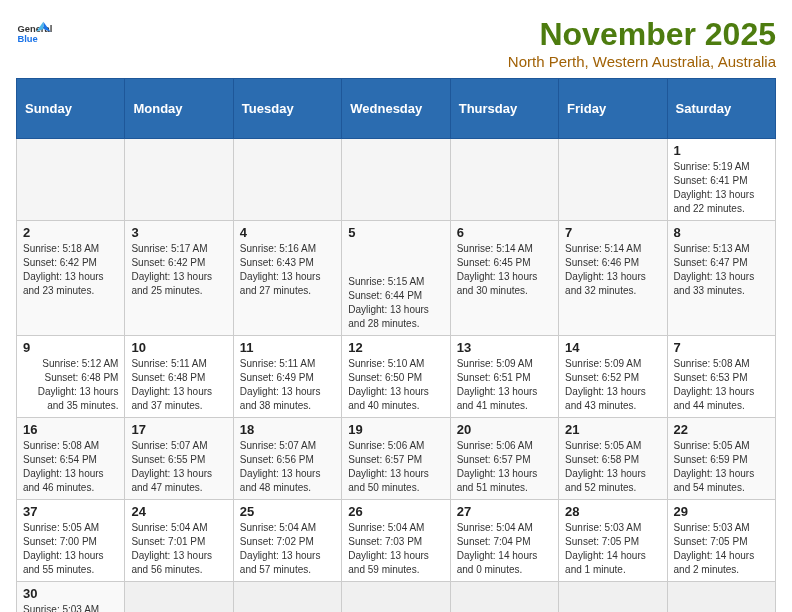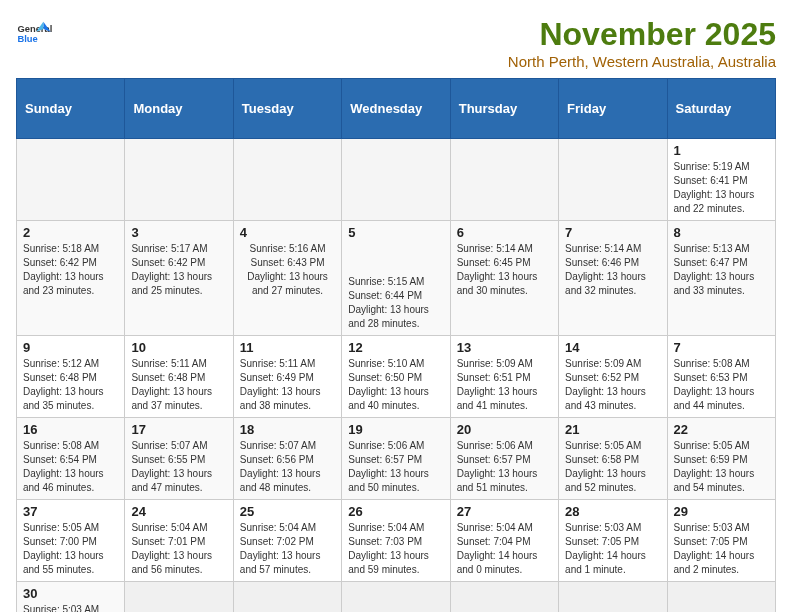--- a/index.html
+++ b/index.html
@@ -139,21 +139,21 @@
         </td>
         <td>
           <span class="day-number">3</span>
           <div class="day-info" style="white-space: pre-line;">Sunrise: 5:17 AM
 Sunset: 6:42 PM
 Daylight: 13 hours
 and 25 minutes.</div>
         </td>
         <td>
           <span class="day-number">4</span>
-          <div class="day-info" style="white-space: pre-line; text-align: center;">Sunrise: 5:16 AM
+          <div class="day-info" style="white-space: pre-line;">Sunrise: 5:16 AM
 Sunset: 6:43 PM
 Daylight: 13 hours
 and 27 minutes.</div>
         </td>
         <td>
           <span class="day-number">5</span>
           <div class="day-info" style="white-space: pre-line; margin-top: 35px;">Sunrise: 5:15 AM
 Sunset: 6:44 PM
 Daylight: 13 hours
 and 28 minutes.</div>
@@ -176,21 +176,21 @@
           <span class="day-number">8</span>
           <div class="day-info" style="white-space: pre-line;">Sunrise: 5:13 AM
 Sunset: 6:47 PM
 Daylight: 13 hours
 and 33 minutes.</div>
         </td>
       </tr>
       <tr>
         <td>
           <span class="day-number">9</span>
-          <div class="day-info" style="white-space: pre-line;">Sunrise: 5:12 AM
+          <div class="day-info" style="white-space: pre-line; text-align: right;">Sunrise: 5:12 AM
 Sunset: 6:48 PM
 Daylight: 13 hours
 and 35 minutes.</div>
         </td>
         <td>
           <span class="day-number">10</span>
           <div class="day-info" style="white-space: pre-line;">Sunrise: 5:11 AM
 Sunset: 6:48 PM
 Daylight: 13 hours
 and 37 minutes.</div>

